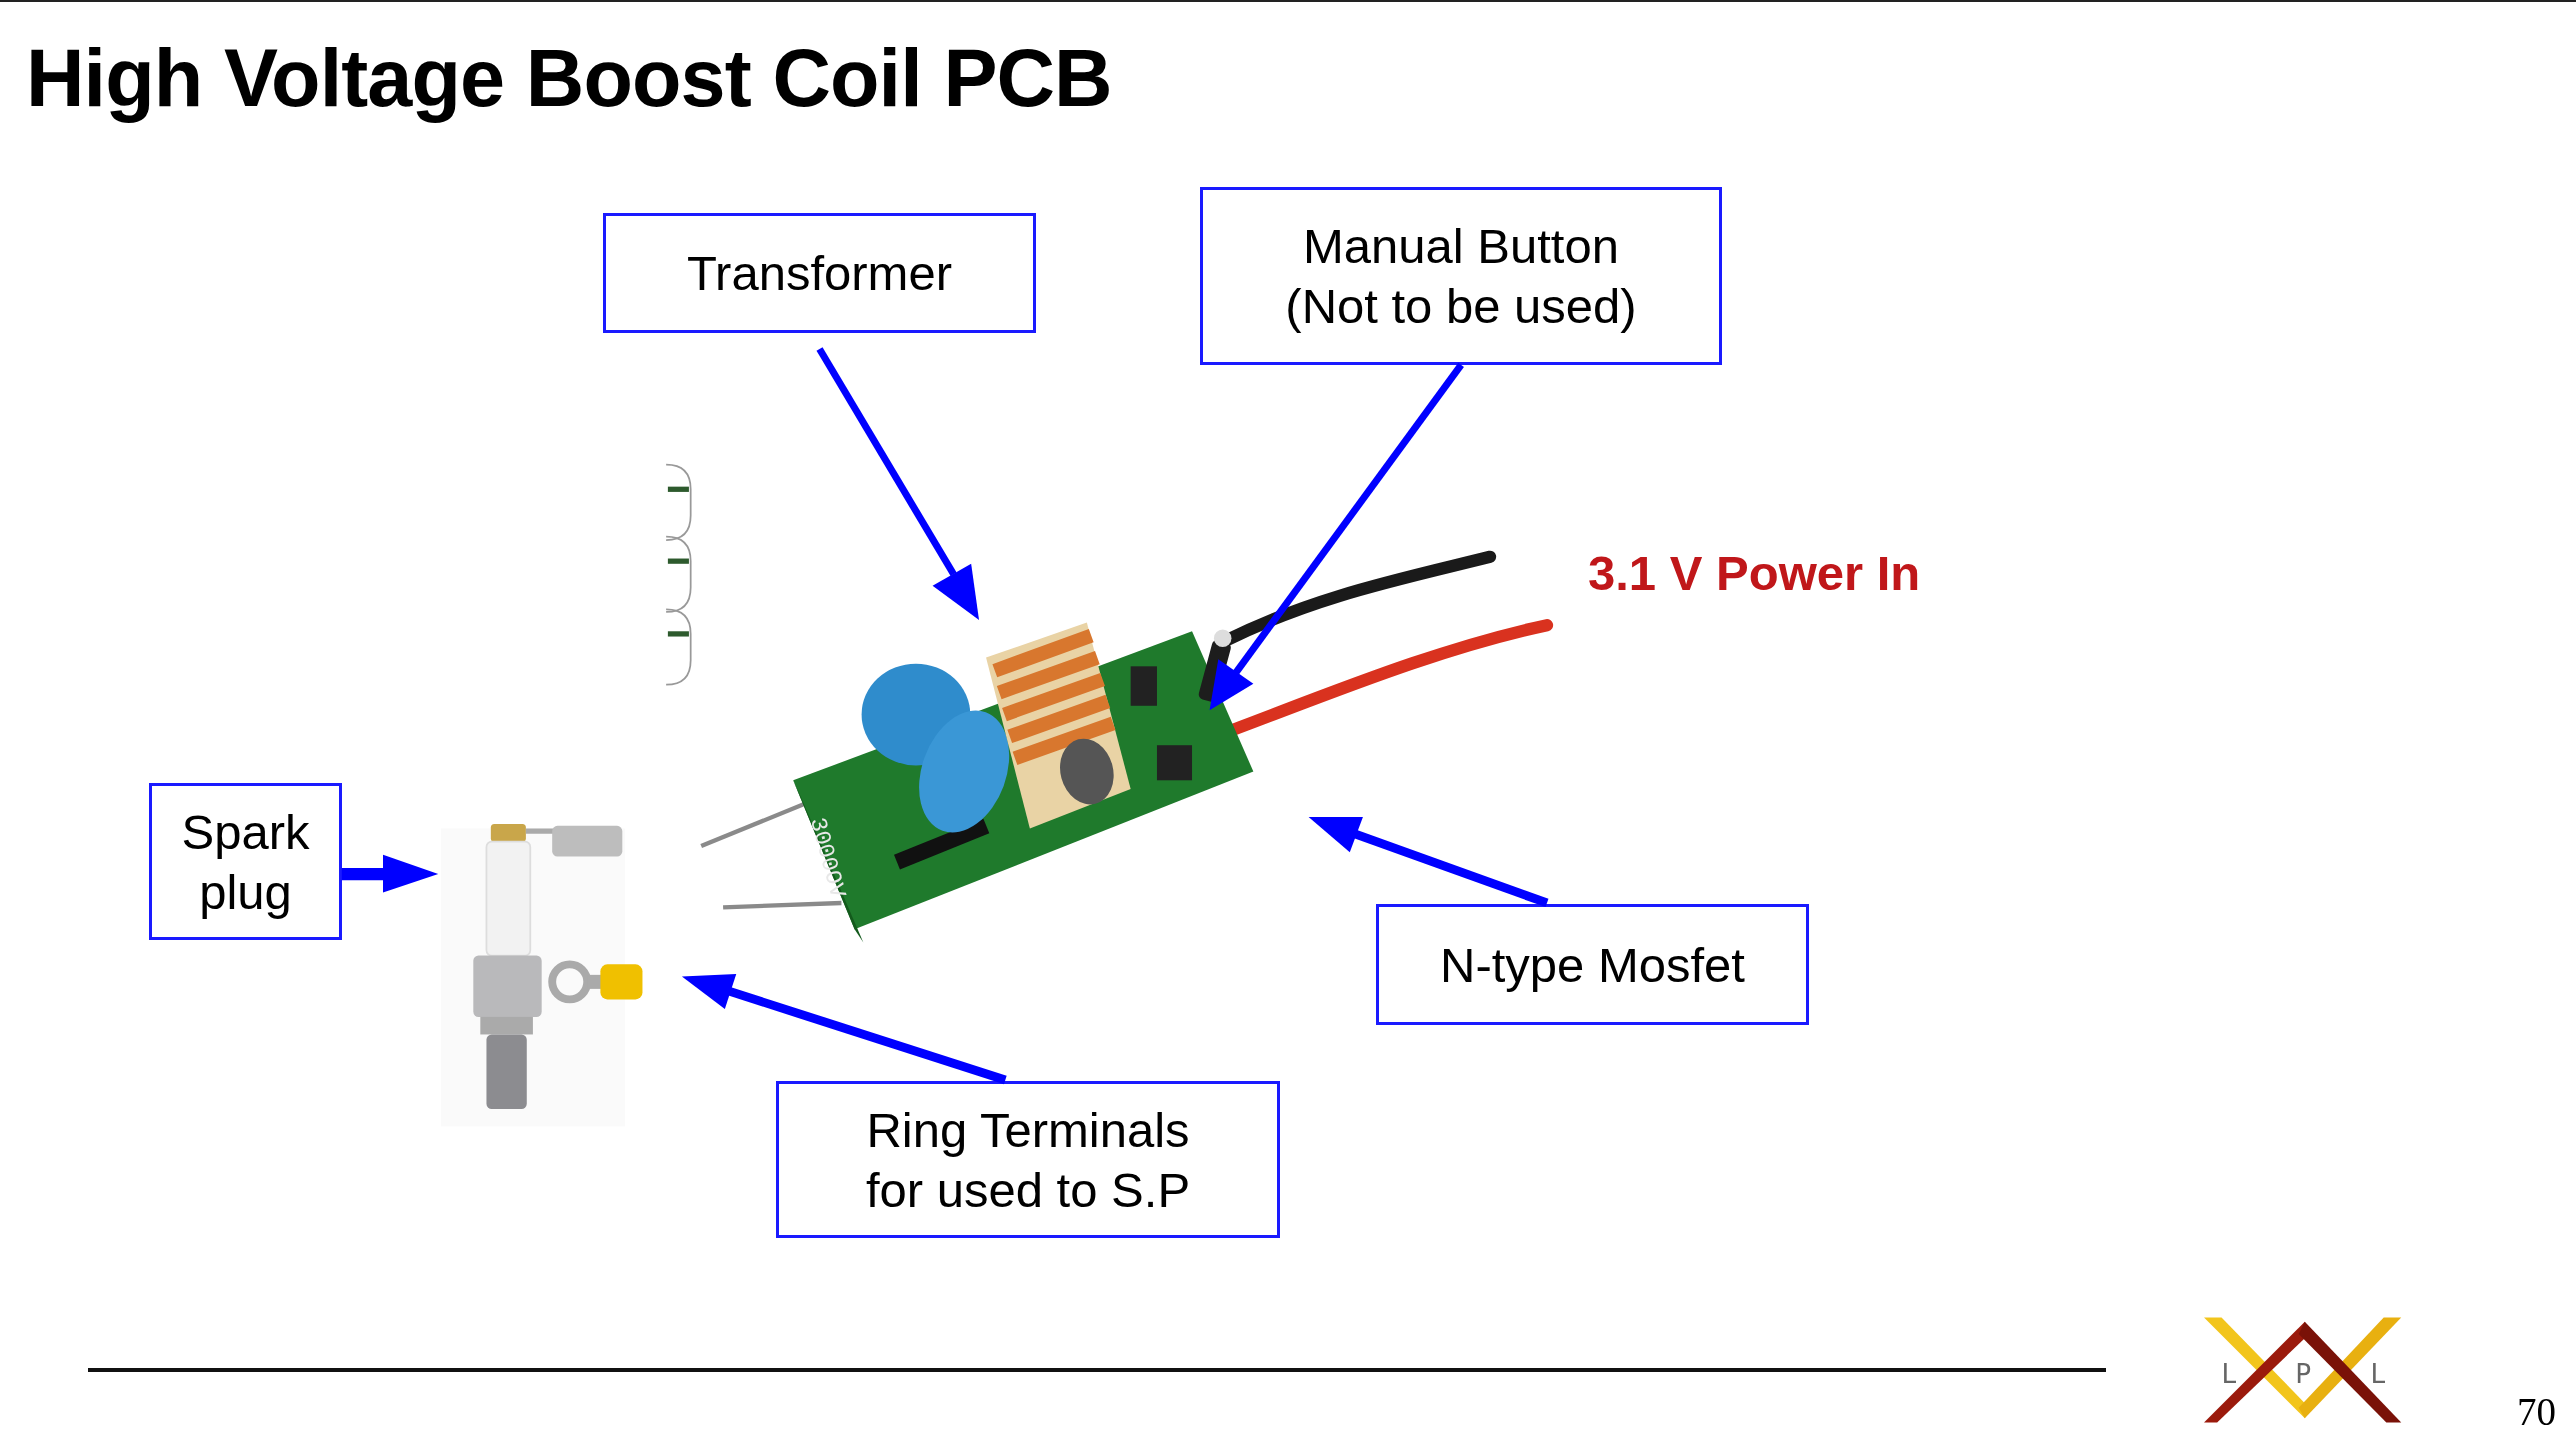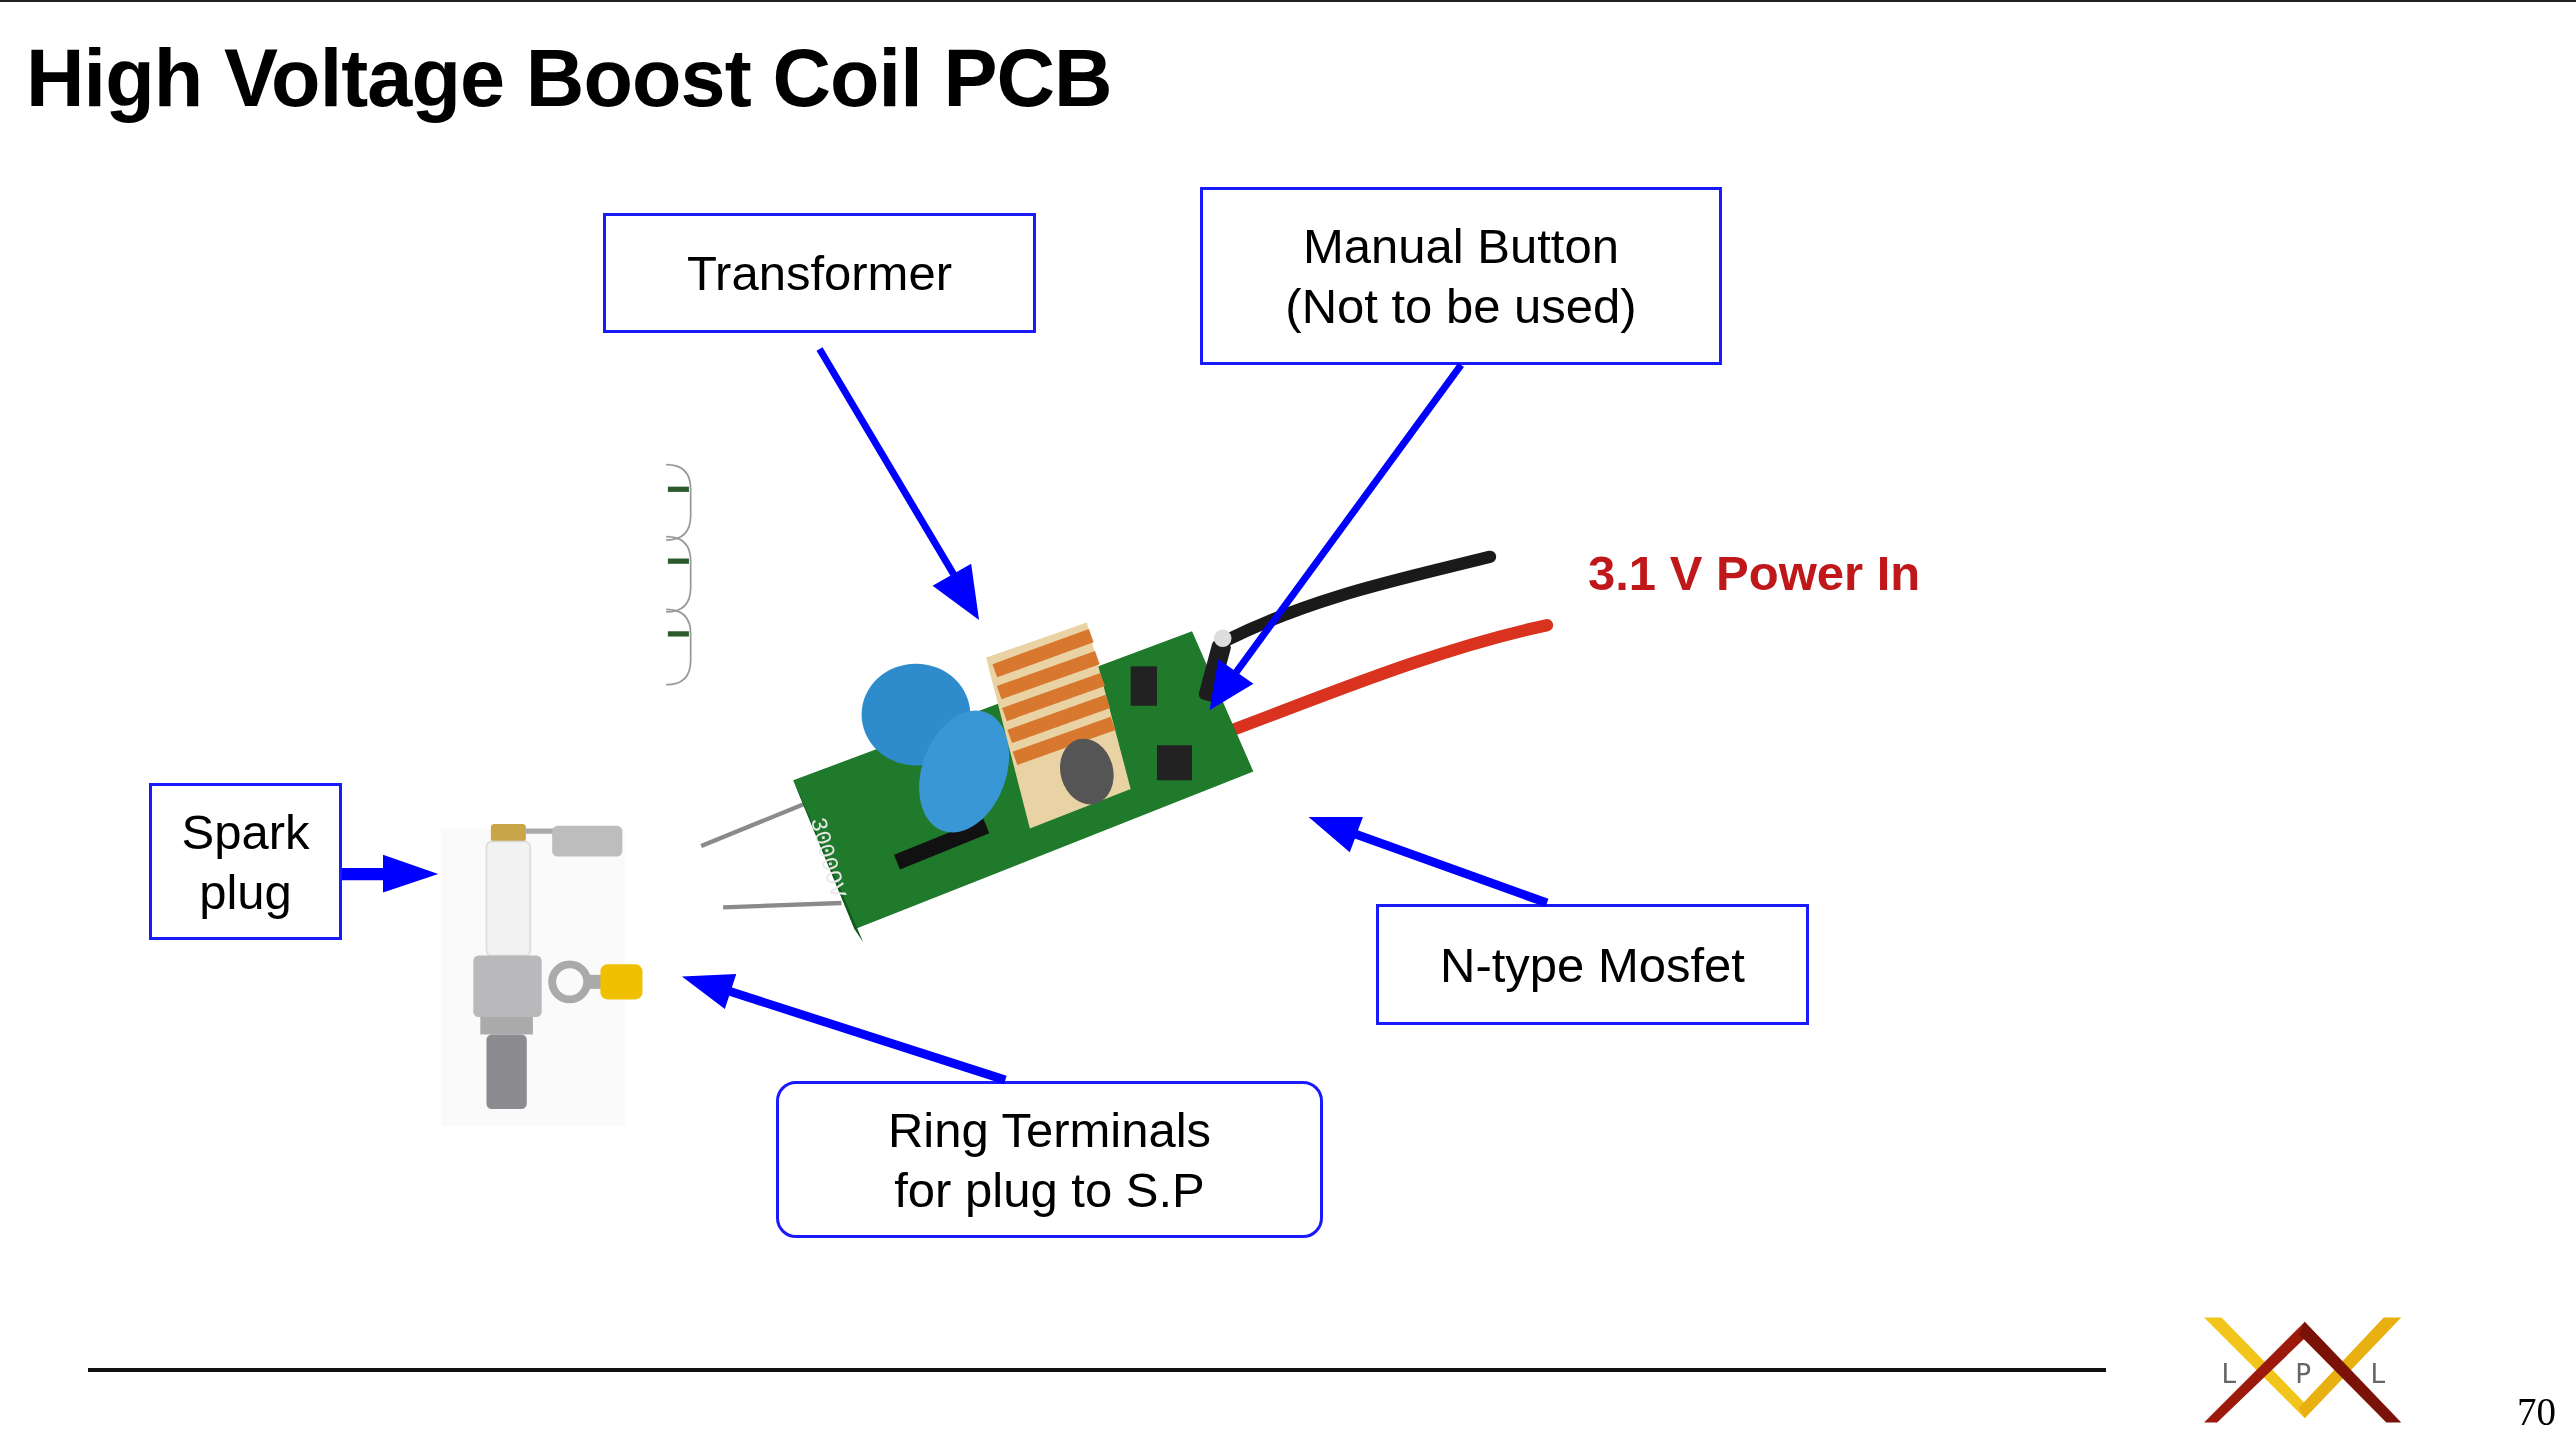--- a/index.html
+++ b/index.html
@@ -93,23 +93,23 @@
 
 <div class="callout" style="left:149px; top:783px; width:193px; height:157px; flex-direction:column;">
   <span>Spark</span>
   <span>plug</span>
 </div>
 
 <div class="callout" style="left:1332px; top:904px; width:433px; height:121px;margin-left:44px;">
   <span>N-type Mosfet</span>
 </div>
 
-<div class="callout" style="left:776px; top:1081px; width:547px; height:157px; flex-direction:column;border-radius:20px;">
+<div class="callout" style="left:776px; top:1081px; width:504px; height:157px; flex-direction:column;">
   <span>Ring Terminals</span>
-  <span>for plug to S.P</span>
+  <span>for used to S.P</span>
 </div>
 
 <div class="power">3.1 V Power In</div>
 
 <svg class="overlay" width="2576" height="1451" viewBox="0 0 2939 1655">
   <g fill="#0000ff" stroke="#0000ff">
     <g>
       <line x1="935" y1="398" x2="1088" y2="655" stroke-width="8"></line>
       <polygon points="1117,707 1064,668 1108,643" stroke="none"></polygon>
     </g>

